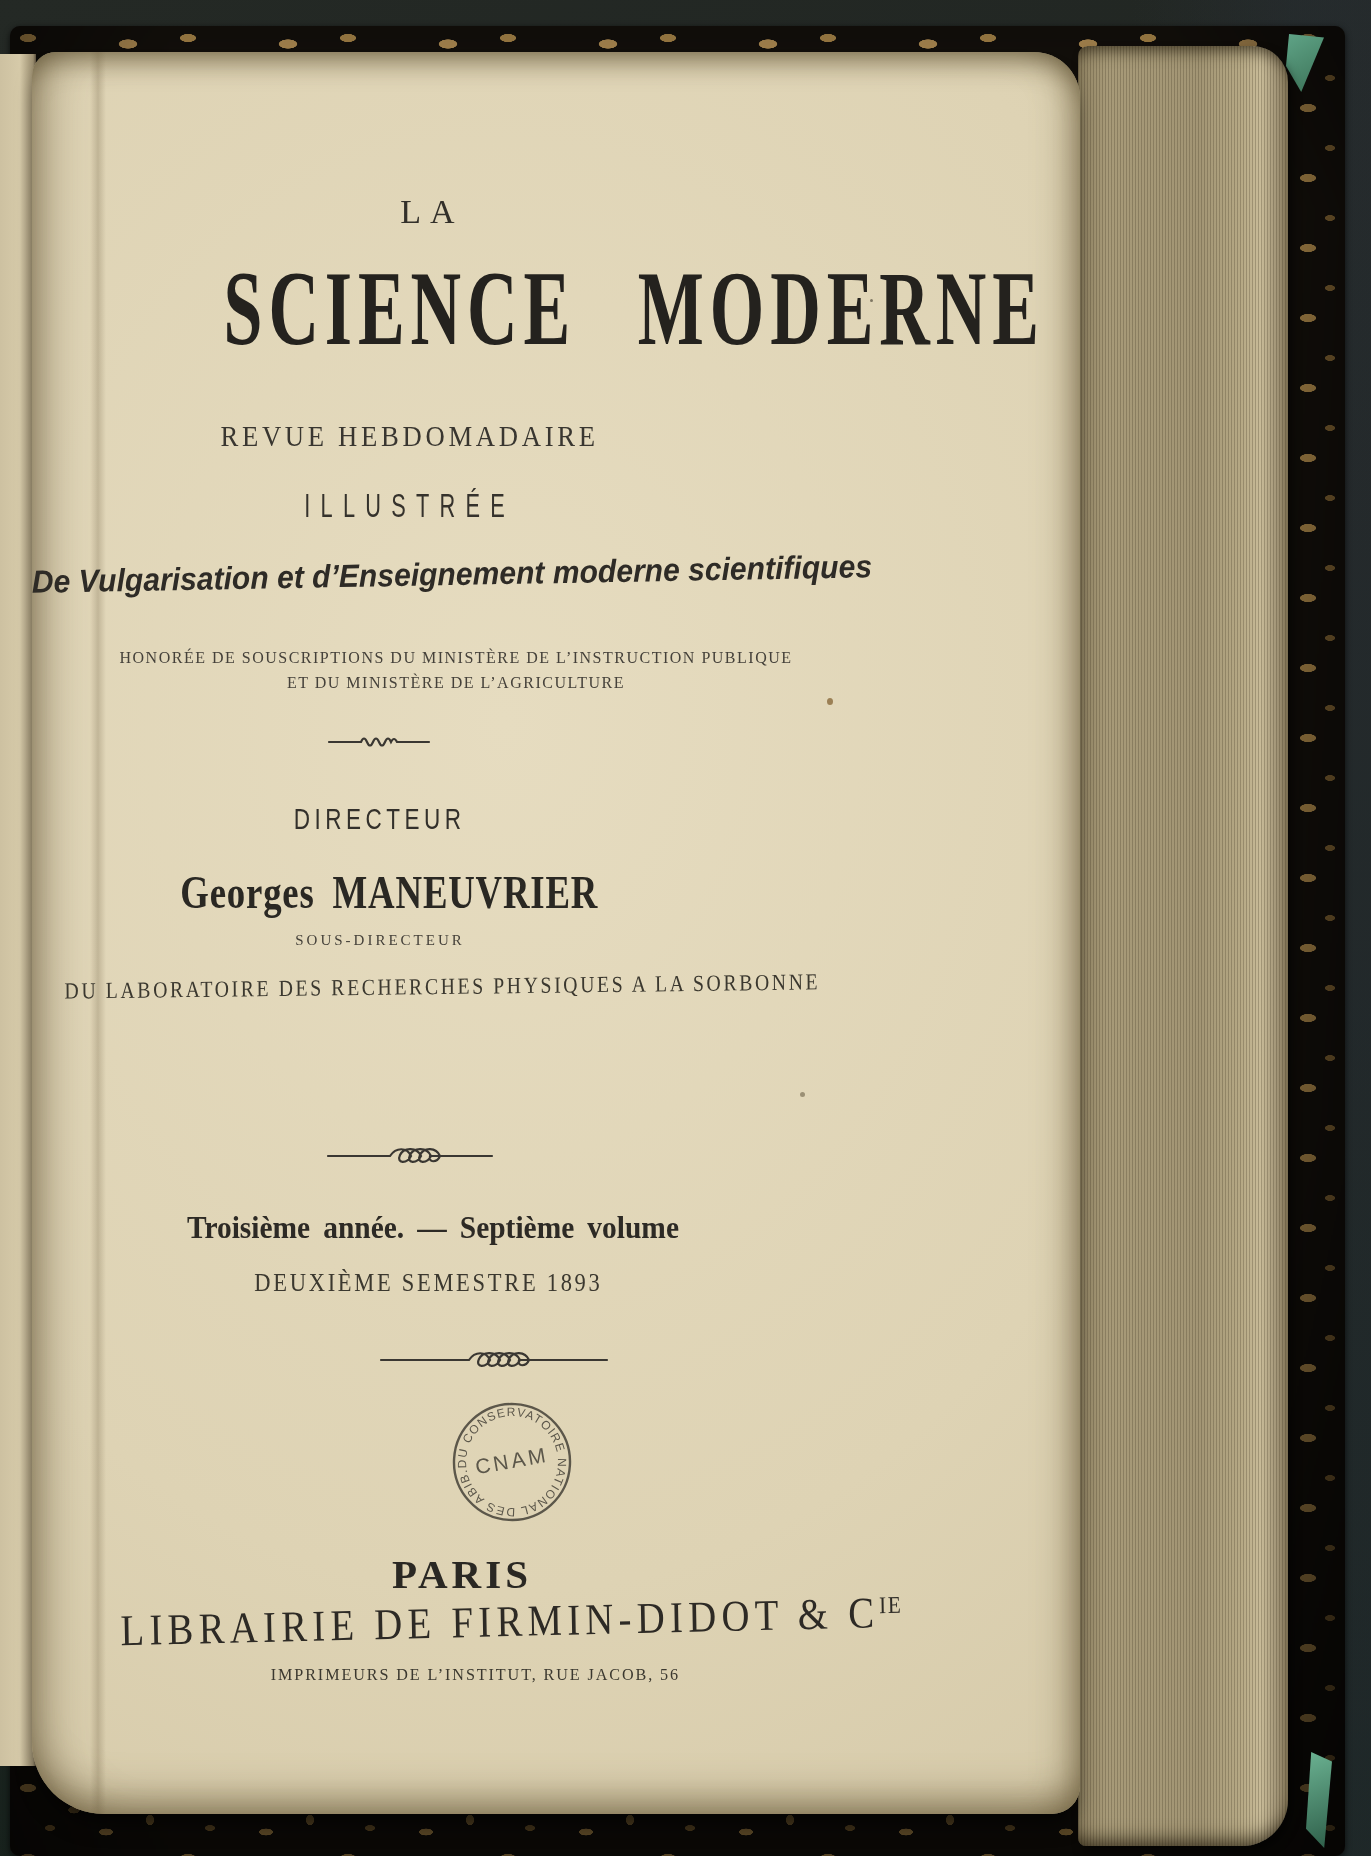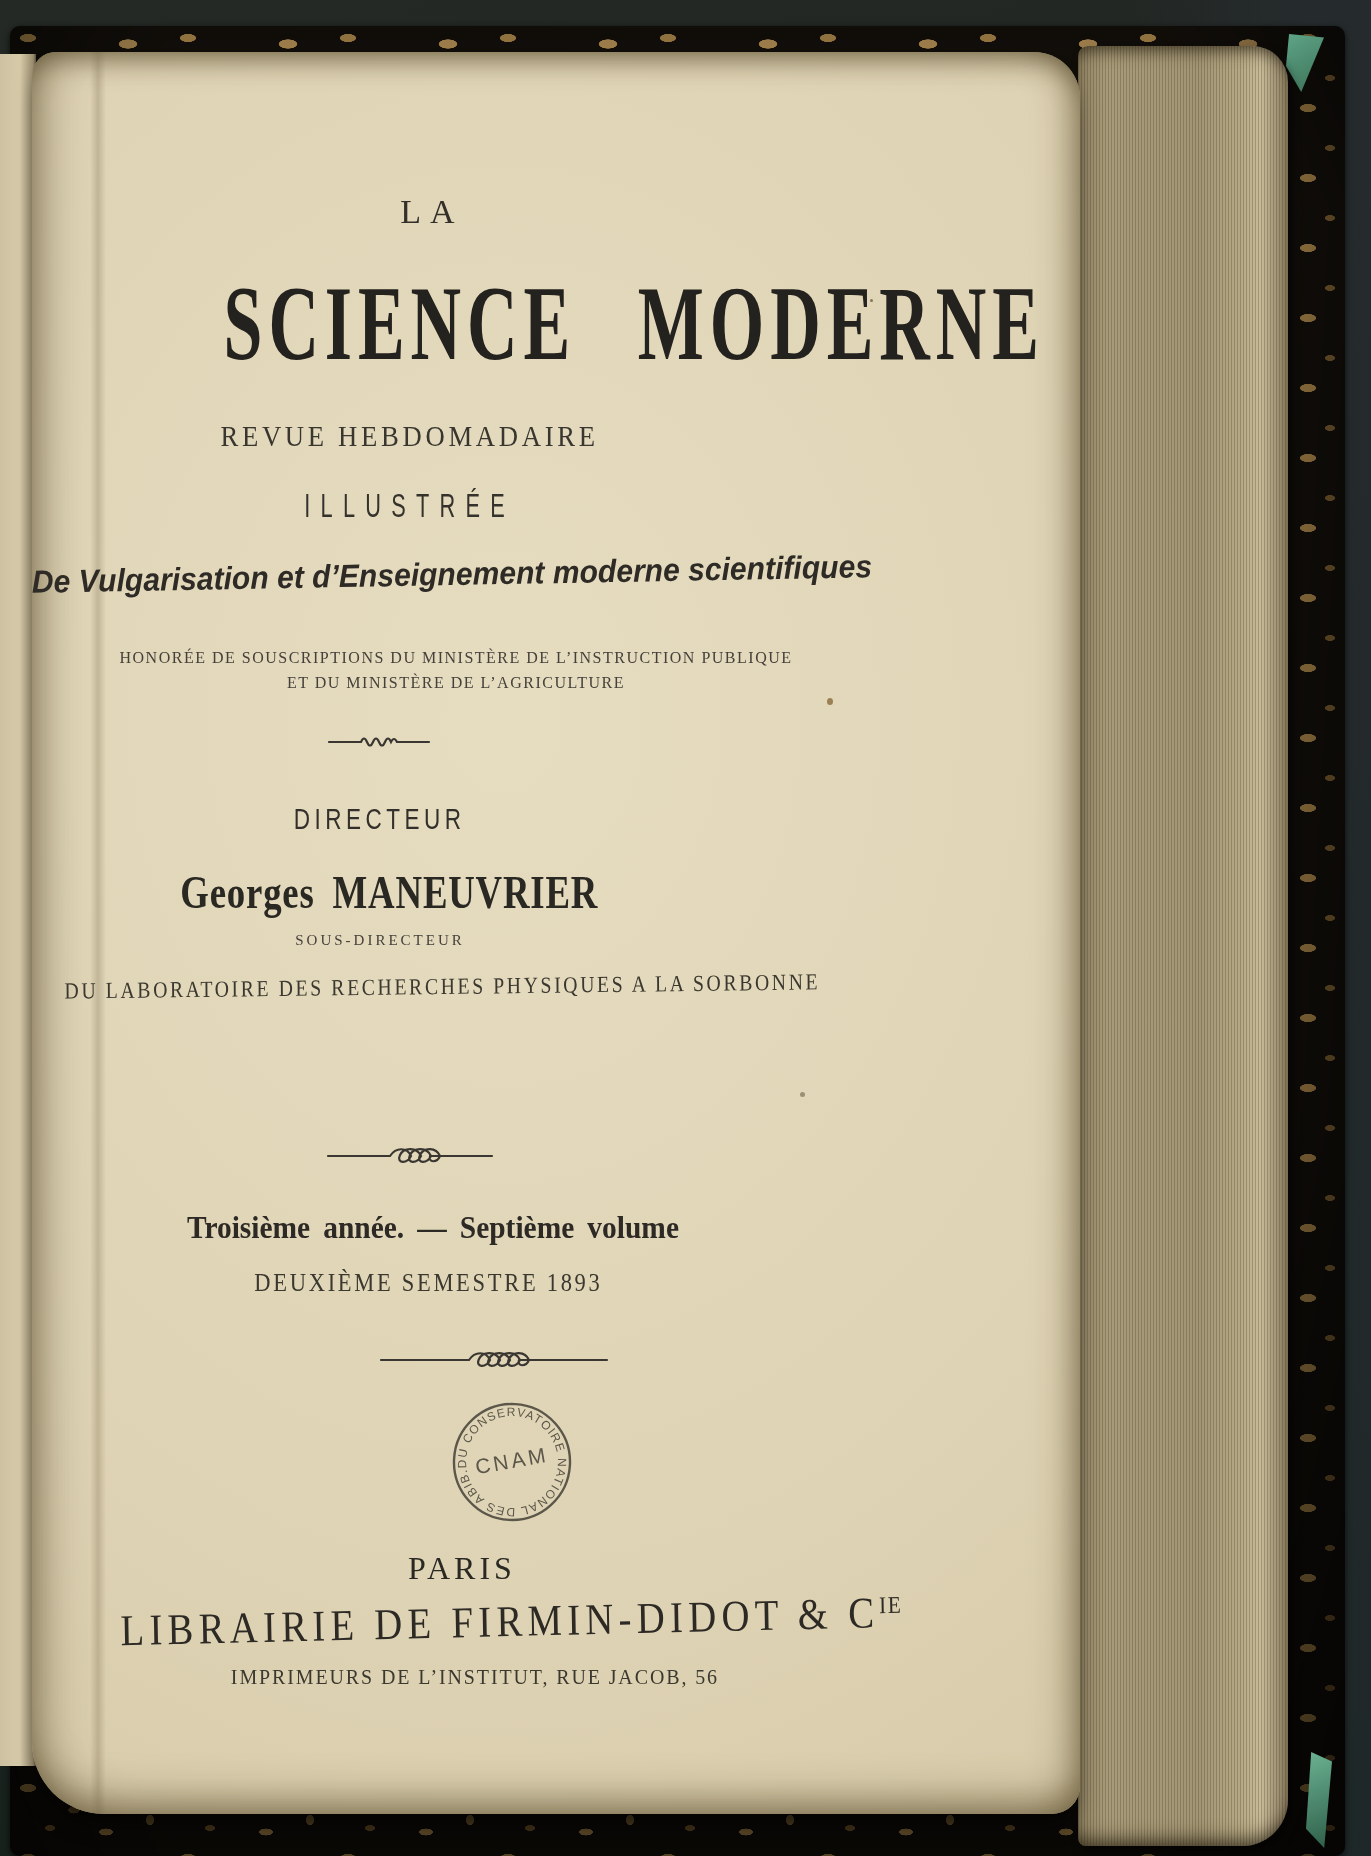--- a/index.html
+++ b/index.html
@@ -56,21 +56,21 @@
   .page:before{content:"";position:absolute;left:58px;top:0;width:16px;height:100%;
         background:linear-gradient(90deg,rgba(0,0,0,0),rgba(115,100,70,.28),rgba(0,0,0,0));}
   .speck{position:absolute;border-radius:50%;}
   .s1{left:795px;top:646px;width:6px;height:7px;background:#8a6a3c;opacity:.8;}
   .s2{left:768px;top:1040px;width:5px;height:5px;background:#7d7258;opacity:.7;}
   .s3{left:838px;top:247px;width:3px;height:3px;background:#55503f;opacity:.7;}
   
   .line{position:absolute;width:900px;text-align:center;color:#2b2924;white-space:nowrap;}
   .line>span{display:inline-block;white-space:nowrap;}
   .t-la{top:141px;left:-50px;font-size:34px;letter-spacing:9px;color:#33302a;}
-  .t-title{top:211px;left:-20px;font-size:106px;font-weight:bold;color:#24221e;text-decoration:underline;}
+  .t-title{top:196px;left:-20px;font-size:106px;font-weight:bold;color:#24221e;text-decoration:underline;}
   .t-title>span{transform:scaleX(.66);letter-spacing:9px;word-spacing:58px;}
   .t-revue{top:368px;left:-72px;font-size:29px;letter-spacing:4px;color:#393630;}
   .t-revue>span{transform:scaleX(.92);}
   .t-illustree{top:434px;left:-72px;font-family:"Liberation Sans",sans-serif;font-size:34px;letter-spacing:16px;color:#35322c;}
   .t-illustree>span{transform:scaleX(.64);}
   .t-vulg{top:504px;left:-30px;font-family:"Liberation Sans",sans-serif;font-style:italic;font-weight:bold;font-size:32px;color:#2e2b26;}
   .t-vulg>span{transform:scaleX(.94) rotate(-1deg);}
   .t-hon1{top:597px;left:-26px;font-size:16px;letter-spacing:1.5px;color:#45413a;}
   .t-hon2{top:622px;left:-26px;font-size:16px;letter-spacing:1.5px;color:#45413a;}
   .orn-squiggle{top:682px;left:295px;width:106px;position:absolute;}
@@ -81,25 +81,25 @@
   .t-sous{top:880px;left:-102px;font-size:15px;letter-spacing:3px;color:#45413a;}
   .t-labo{top:922px;left:-40px;font-size:23px;letter-spacing:3px;color:#3b382f;}
   .t-labo>span{transform:scaleX(.86) rotate(-.6deg);}
   .orn-rope1{top:1094px;left:294px;width:212px;position:absolute;}
   .t-trois{top:1158px;left:-49px;font-size:31px;font-weight:bold;color:#2d2a25;}
   .t-trois>span{transform:scaleX(.95);word-spacing:6px;}
   .t-deux{top:1217px;left:-54px;font-size:25px;letter-spacing:3px;color:#3b382f;}
   .t-deux>span{transform:scaleX(.9);}
   .orn-rope2{top:1298px;left:347px;width:286px;position:absolute;}
   .stamp{position:absolute;left:410px;top:1340px;width:140px;height:140px;opacity:.88;}
-  .t-paris{top:1498px;left:-20px;font-size:32px;font-weight:normal;letter-spacing:4px;color:#2a2823;}
+  .t-paris{top:1498px;left:-20px;font-size:41px;font-weight:bold;letter-spacing:4px;color:#2a2823;}
   .t-lib{top:1544px;left:30px;font-size:44px;color:#2d2a25;}
   .t-lib>span{transform:scaleX(.88) rotate(-1.2deg);letter-spacing:6px;}
   .t-lib sup{font-size:24px;vertical-align:14px;letter-spacing:2px;}
-  .t-imp{top:1613px;left:-7px;font-size:21px;letter-spacing:2px;color:#3b382f;}
+  .t-imp{top:1613px;left:-7px;font-size:17px;letter-spacing:2px;color:#3b382f;}
   .t-imp>span{transform:scaleX(.95);}
   svg .ink{stroke:#3a3732;fill:none;stroke-width:2.2;stroke-linecap:round;}
   .stamp text{fill:#4a463c;font-family:"Liberation Sans",sans-serif;}
 </style>
 </head>
 <body>
 
 <div class="scene">
   <div class="bg-sheen"></div>
   <div class="marble"></div>

